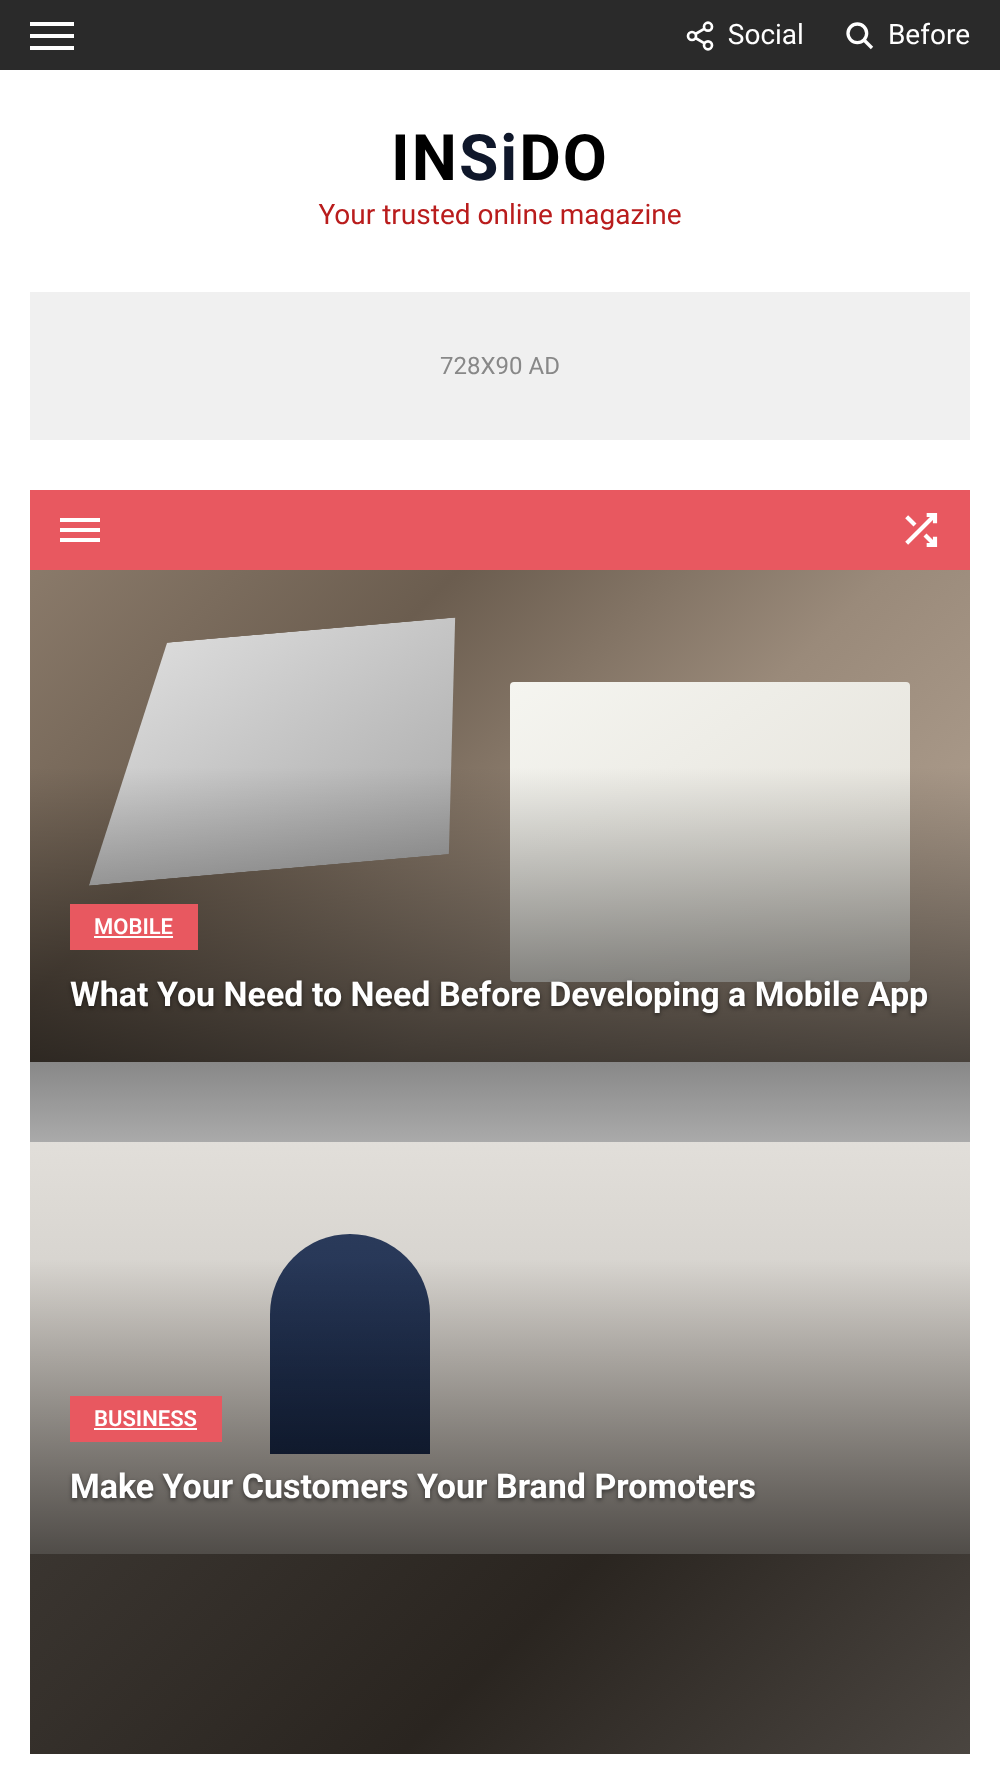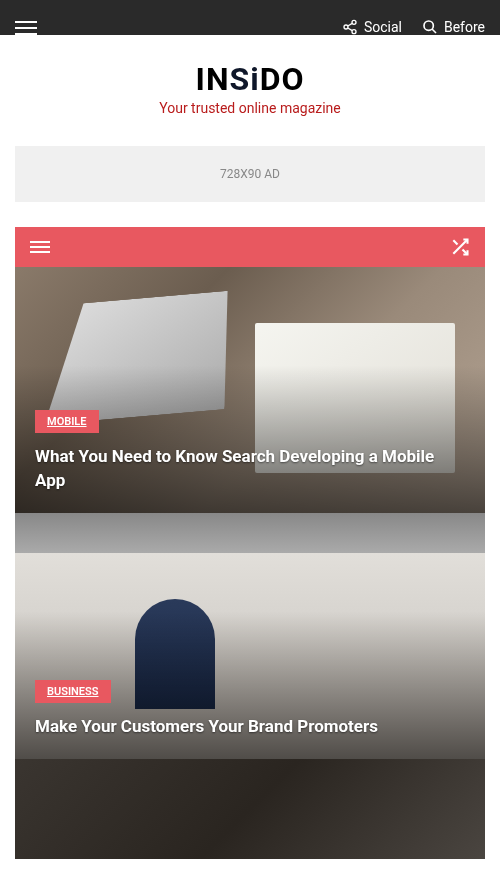--- a/index.html
+++ b/index.html
@@ -1,26 +1,26 @@
 <!DOCTYPE html>
 <html><head>
 <meta charset="utf-8">
 <style>
 *{margin:0;padding:0;box-sizing:border-box;}
 body{font-family:-apple-system,BlinkMacSystemFont,"Segoe UI",Roboto,sans-serif;background:#fff;width:500px;}
-.topbar{background:#2a2a2a;height:35px;display:flex;align-items:flex-end;justify-content:space-between;padding:0 15px;color:#fff;gap:16px;}
+.topbar{background:#2a2a2a;height:35px;display:flex;align-items:center;justify-content:space-between;padding:0 15px;color:#fff;gap:16px;}
 .hamburger{display:flex;flex-direction:column;gap:4px;cursor:pointer;}
 .hamburger span{width:22px;height:2px;background:#fff;}
 .topbar-right{display:flex;align-items:center;gap:20px;}
 .topbar-item{display:flex;align-items:center;gap:6px;font-size:14px;cursor:pointer;}
 .logo-section{text-align:center;padding:25px 0 15px;}
 .logo{font-size:32px;font-weight:700;letter-spacing:1px;}
 .logo .accent{color:#0f172a;}
 .tagline{color:#b91c1c;font-size:14px;margin-top:2px;}
-.ad-banner{background:#f0f0f0;margin:15px 15px 25px;height:56px;display:flex;align-items:center;justify-content:center;color:#888;font-size:12px;}
+.ad-banner{background:#f0f0f0;margin:15px 15px 25px;height:74px;display:flex;align-items:center;justify-content:center;color:#888;font-size:12px;}
 .feature-section{margin:0 15px;}
 .feature-header{background:#e85860;height:40px;display:flex;align-items:center;justify-content:space-between;padding:0 15px;}
 .feature-menu{display:flex;flex-direction:column;gap:3px;cursor:pointer;}
 .feature-menu span{width:20px;height:2px;background:#fff;}
 .shuffle-icon{color:#fff;cursor:pointer;}
 .article{position:relative;height:246px;overflow:hidden;}
 .article-bg{position:absolute;inset:0;}
 .article-overlay{position:absolute;inset:0;background:linear-gradient(180deg,transparent 40%,rgba(0,0,0,0.6) 100%);}
 .article-content{position:absolute;bottom:20px;left:20px;right:20px;}
 .category-tag{display:inline-block;background:#e85860;color:#fff;padding:5px 12px;font-size:11px;font-weight:600;margin-bottom:12px;text-decoration:underline;}
@@ -95,21 +95,21 @@
           <line x1="4" y1="4" x2="9" y2="9"></line>
         </svg>
     </div>
   </div>
 
   <div class="article">
     <div class="article-bg bg1"></div>
     <div class="article-overlay"></div>
     <div class="article-content">
       <span class="category-tag">MOBILE</span>
-      <h2 class="article-title">What You Need to Know Search Developing a Mobile App</h2>
+      <h2 class="article-title">What You Need to Need Before Developing a Mobile App</h2>
     </div>
   </div>
 
   <div class="article">
     <div class="article-bg bg2"></div>
     <div class="article-overlay"></div>
     <div class="article-content">
       <span class="category-tag">BUSINESS</span>
       <h2 class="article-title">Make Your Customers Your Brand Promoters</h2>
     </div>

